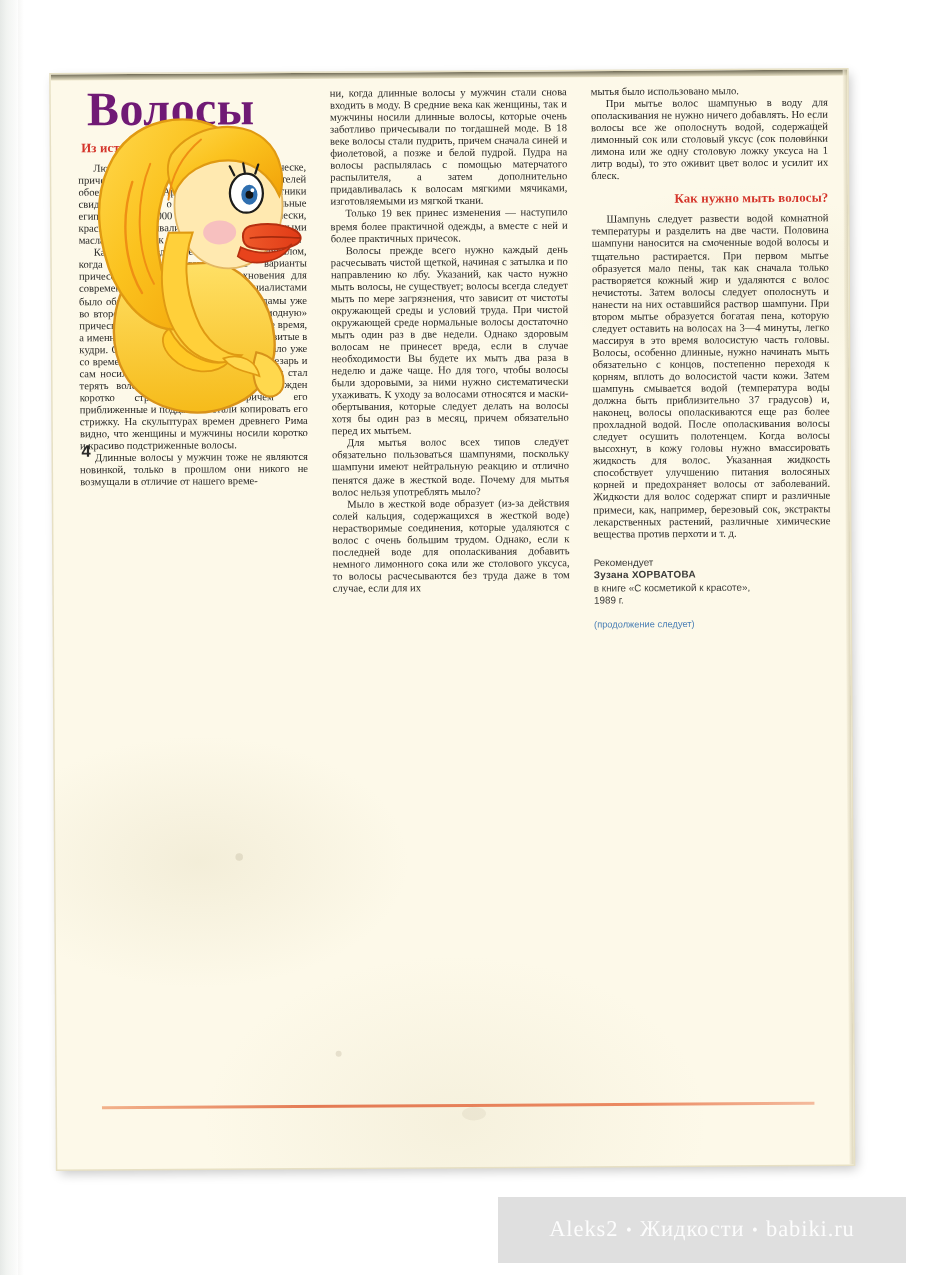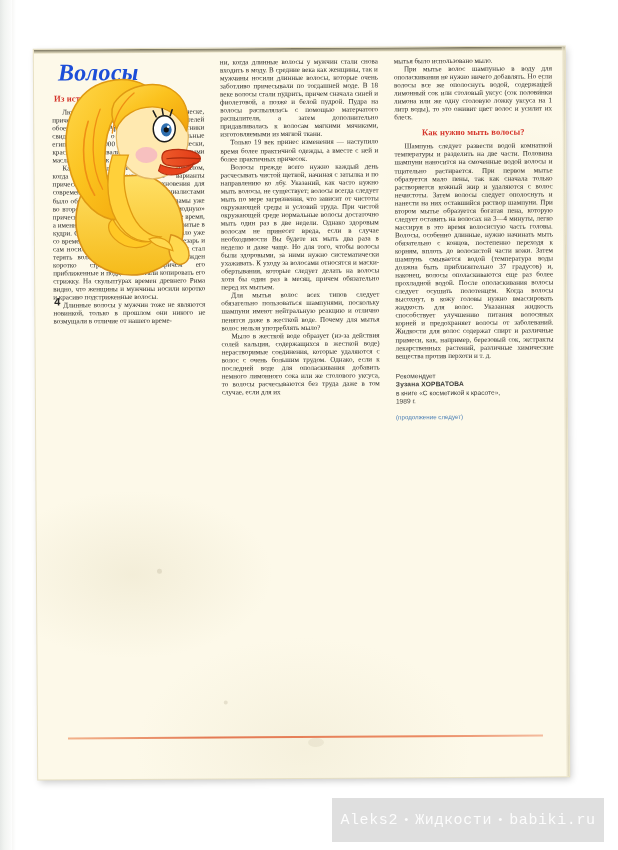--- a/index.html
+++ b/index.html
@@ -80,40 +80,39 @@
   
   #illustration{
     position:absolute;
     left:-4px;top:0px;
     width:160px;height:232px;
   }
 
   
   #article-title{
     font-family:"Liberation Serif", serif;
-    font-style:italic;
     font-weight:bold;
-    font-size:24px;
-    color:#1d4ed8;
+    font-size:32px;
+    color:#701a75;
     letter-spacing:.3px;
     margin:0 0 8px 6px;
     line-height:26px;
   }
   .red-heading{
     color:#d4342a;
     font-family:"Liberation Serif", serif;
     font-weight:bold;
     font-size:8.6px;
     line-height:11px;
     margin:6px 0 4px 0;
     text-indent:0;
     letter-spacing:.1px;
   }
   #heading-history{margin-left:2px;}
-  #heading-howto{text-align:center;}
+  #heading-howto{text-align:right;}
 
   
   #page-number{
     position:absolute;
     left:1px;bottom:20px;
     font-family:"Liberation Sans", sans-serif;
     font-weight:bold;
     font-size:11px;
     color:#2b2a28;
   }
@@ -157,21 +156,21 @@
     opacity:.75;
   }
 
   
   #watermark{
     position:absolute;
     right:14px;bottom:8px;
     width:272px;height:44px;
     background:rgba(150,150,150,.30);
     display:flex;align-items:center;justify-content:center;
-    font-family:Liberation Mono, monospace;
+    font-family:Liberation Serif, serif;
     font-size:15px;
     color:rgba(255,255,255,.92);
     letter-spacing:.6px;
     margin-top:20px;
   }
   #watermark .wm-dot{margin:0 5px;font-size:11px;}
 
   
   .smudge{position:absolute;background:rgba(170,160,130,.25);border-radius:50%;pointer-events:none;}
 </style>

